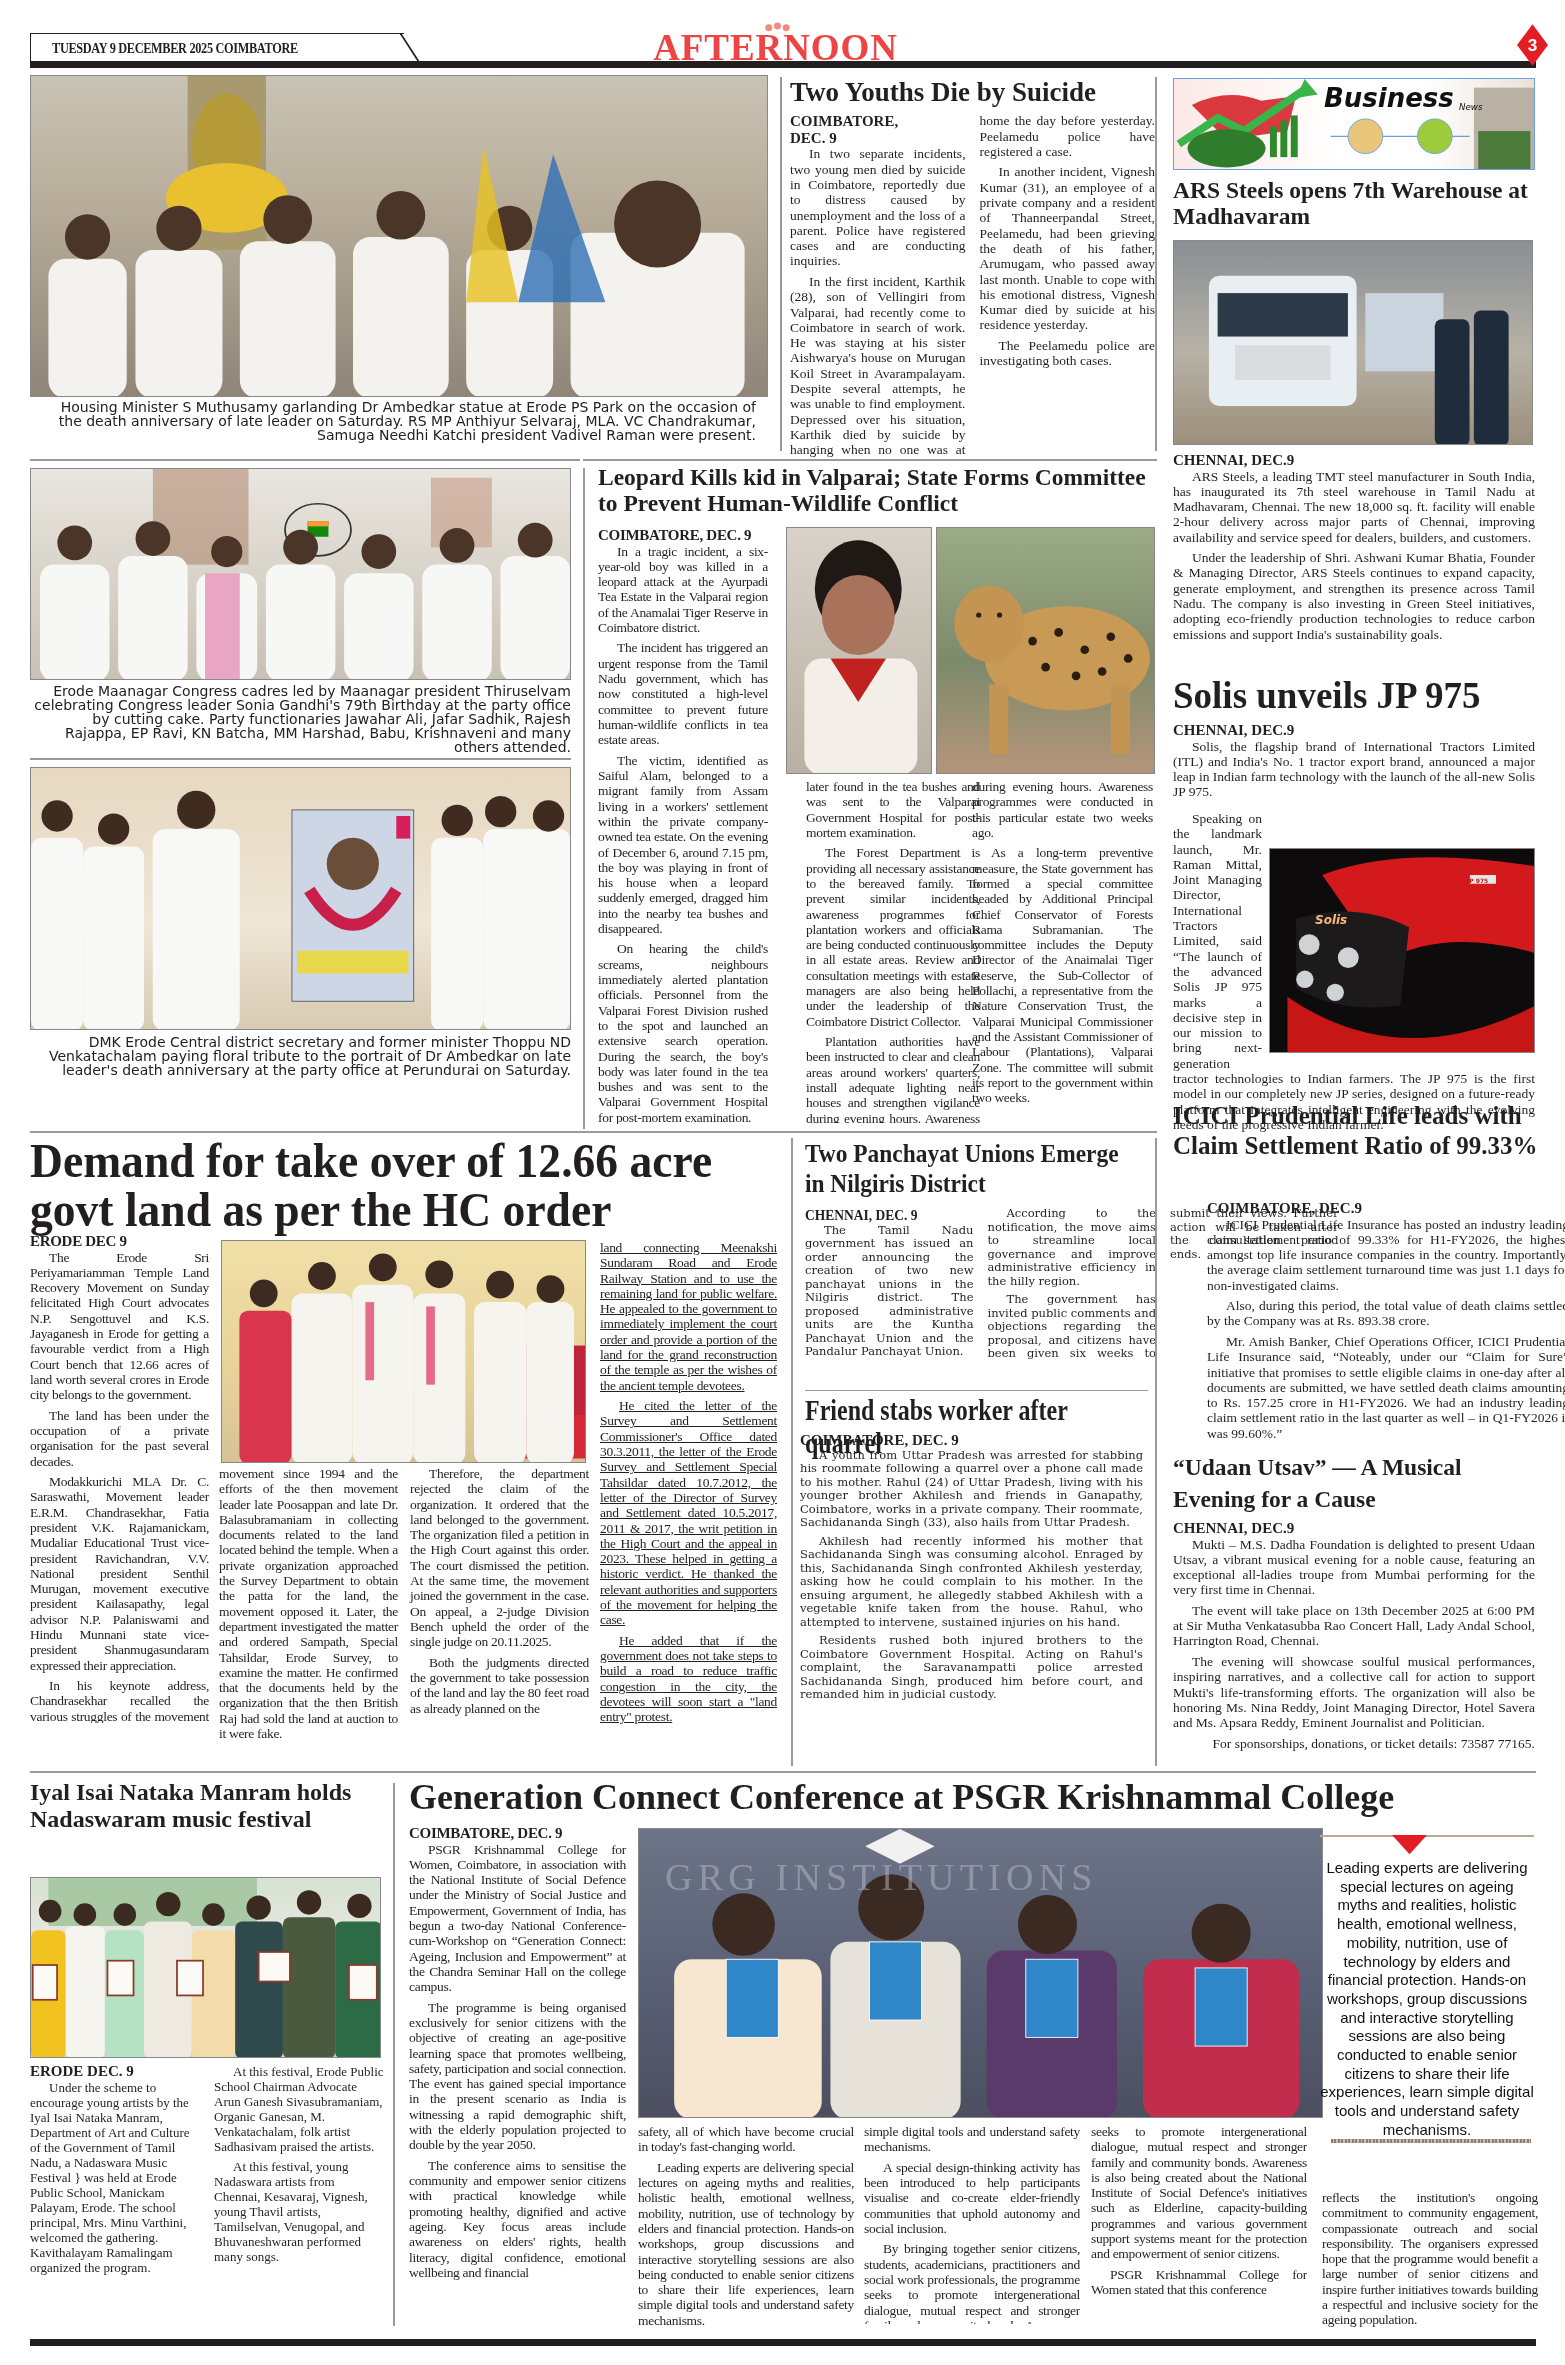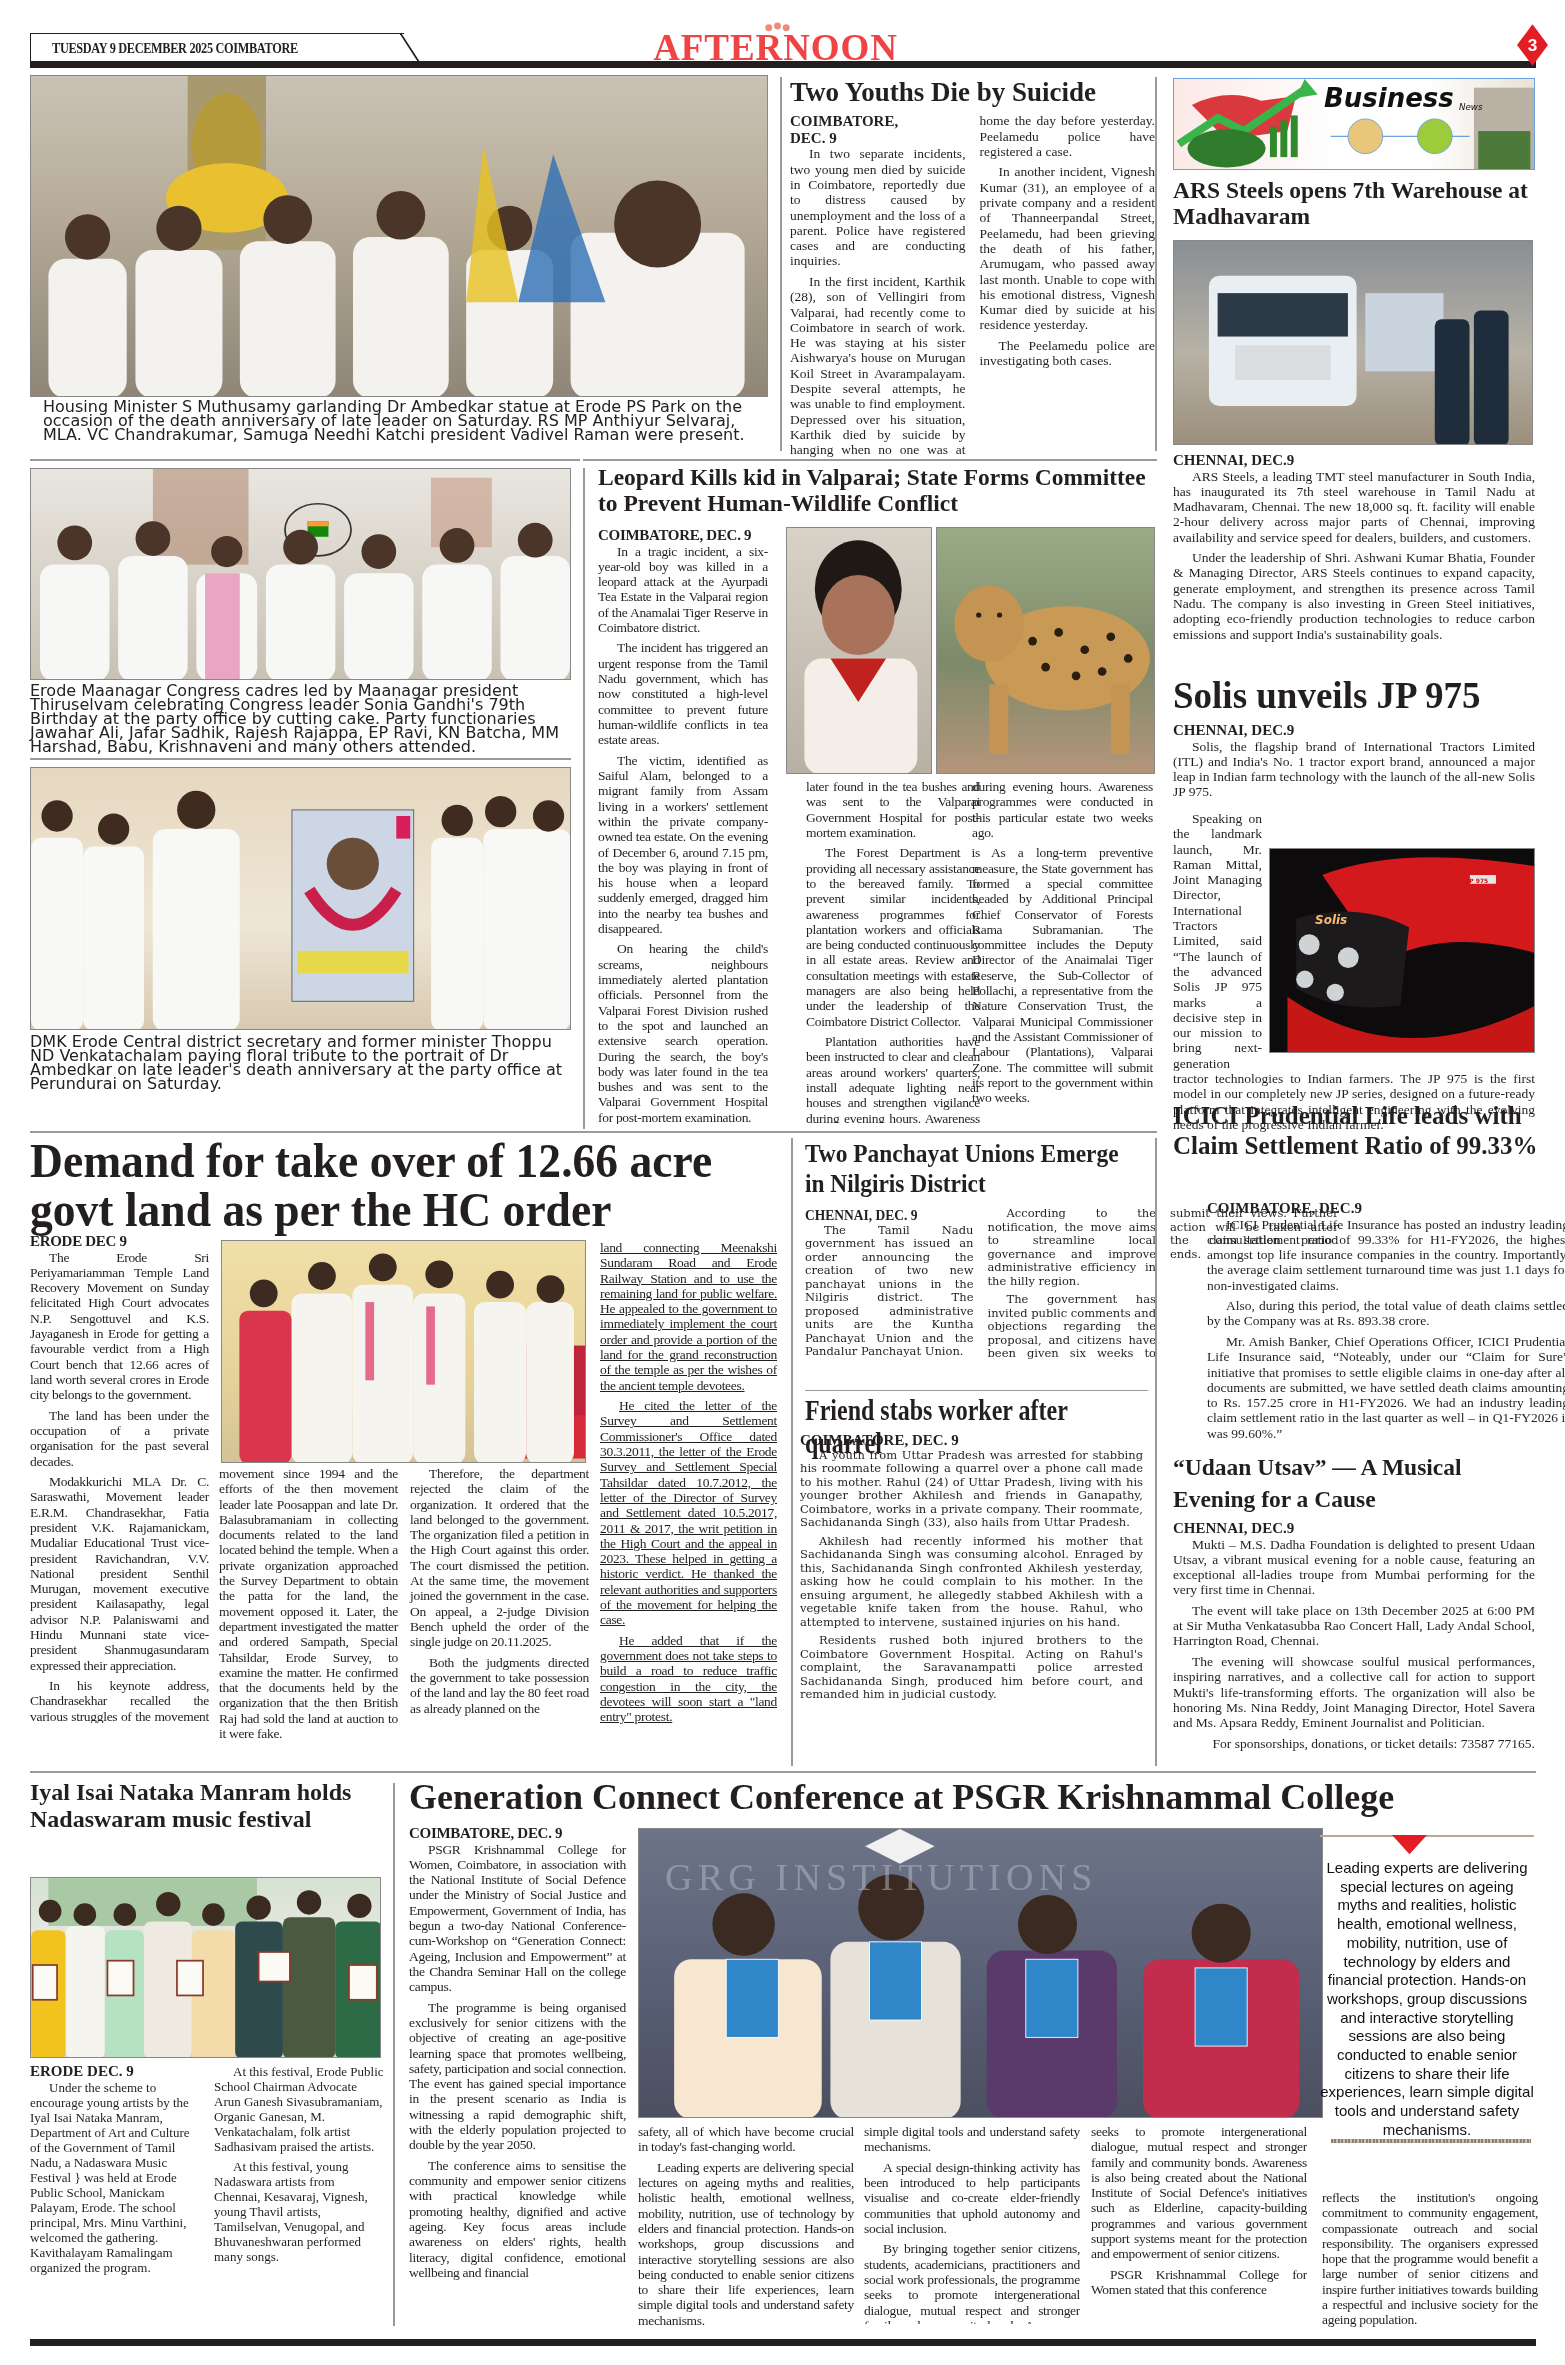--- a/index.html
+++ b/index.html
@@ -4,21 +4,21 @@
 <style>
   * { box-sizing: border-box; margin: 0; padding: 0; }
   html, body { width: 1565px; height: 2366px; background: #fff; }
   body { position: relative; font-family: "Liberation Serif", serif; color: #231f20; overflow: hidden; }
   .abs { position: absolute; }
   .body-text { font-family: "Liberation Serif", serif; font-size: 13.5px; line-height: 15.3px; text-align: justify; color: #231f20; }
   .body-text p { text-indent: 19px; margin-bottom: 5.2px; }
   .narrow { font-stretch: condensed; letter-spacing: -0.3px; }
   .dateline { font-family: "Liberation Serif", serif; font-weight: bold; font-size: 15px; line-height: 16.5px; }
   .headline { font-family: "Liberation Serif", serif; font-weight: bold; color: #231f20; line-height: 1.05; }
-  .caption { font-family: "DejaVu Sans", sans-serif; font-size: 16px; line-height: 14px; text-align: left; color: #222; }
+  .caption { font-family: "DejaVu Sans", sans-serif; font-size: 14px; line-height: 14px; text-align: right; color: #222; }
   .rule-h { position: absolute; height: 1.7px; background: #9a9a9a; }
   .rule-v { position: absolute; width: 1.7px; background: #9a9a9a; }
   .photo { position: absolute; overflow: hidden; border: 0.9px solid #888; }
   .cols2 { column-count: 2; column-gap: 14px; }
   .masthead-bar { left: 30px; top: 61px; width: 1506px; height: 7px; background: #231f20; }
   .date-box { left: 30px; top: 33px; width: 374px; height: 30px; border-top: 1.7px solid #231f20; border-left: 1.7px solid #231f20; }
   .date-text { left: 52px; top: 40px; font-size: 15px; font-weight: bold; font-family: "Liberation Serif", serif; letter-spacing: -0.4px; transform: scaleX(0.82); transform-origin: left; }
   .logo-text { left: 584px; top: 26px; width: 383px; text-align: center; font-family: "Liberation Serif", serif; font-weight: bold; font-size: 37px; color: #ef4444; transform: scaleY(1.0); letter-spacing: 0.9px; }
   .page-badge { left: 1517px; top: 24px; width: 31px; height: 42px; }
 </style>

